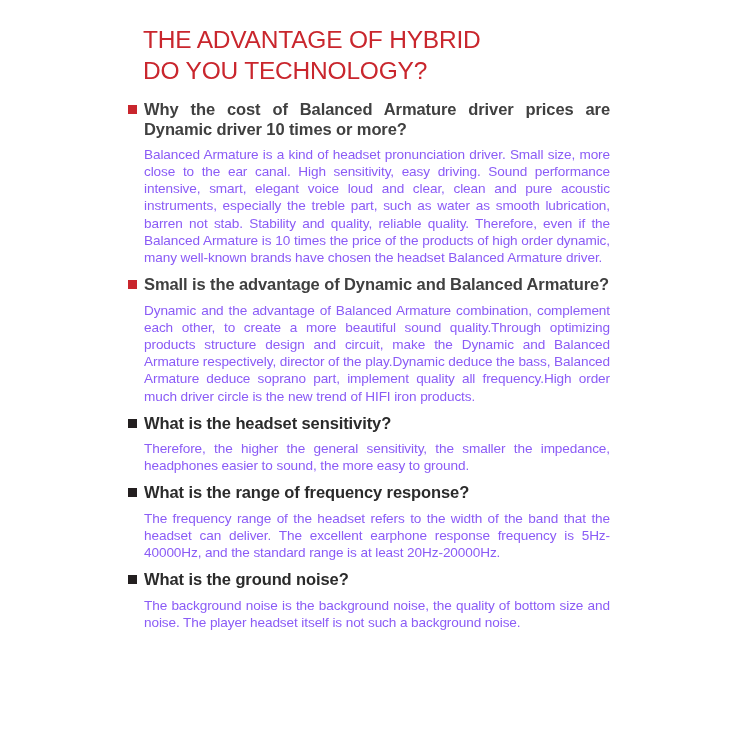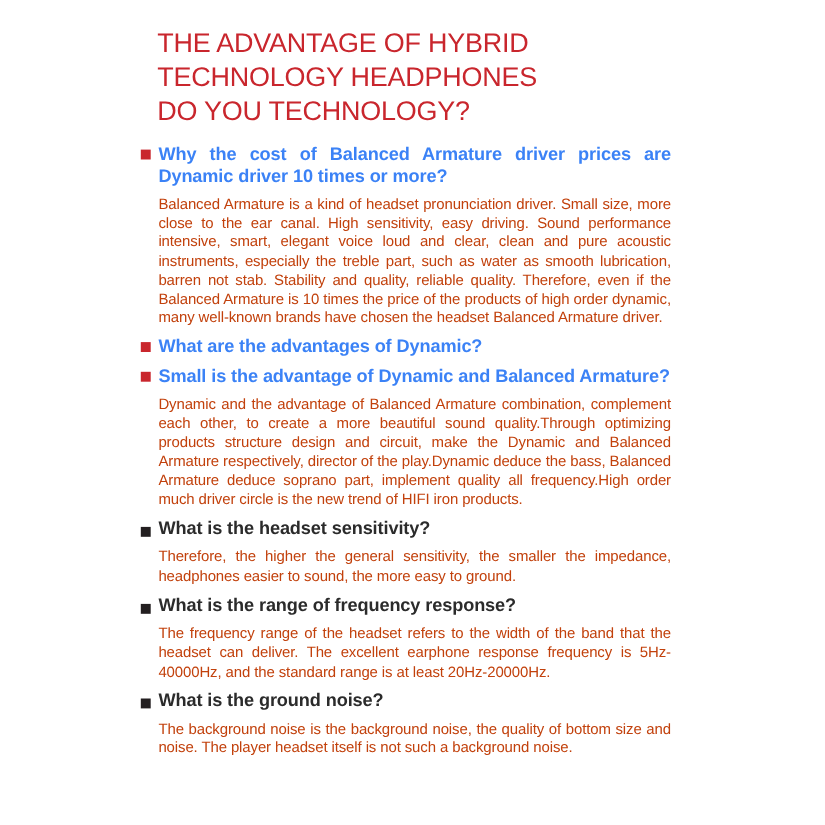--- a/index.html
+++ b/index.html
@@ -35,69 +35,64 @@
   .section { margin-bottom: 2px; }
   .section-heading {
     display: flex;
     align-items: flex-start;
     margin: 7px 0 7px 0;
     font-size: 16.5px;
     line-height: 1.17;
     font-weight: 700;
     letter-spacing: -0.1px;
   }
-  .section.red .section-heading { color: #3b82f6; }
-  .section.dark .section-heading { color: #2b2b2b; align-items: center; }
+  .section.red .section-heading { color: #404040; }
+  .section.dark .section-heading { color: #2b2b2b; }
   .bullet {
     flex: 0 0 auto;
     width: 9px;
     height: 9px;
     margin: 5px 7px 0 0;
   }
   .section.red .bullet { background: #c9262d; }
   .section.dark .bullet { background: #231f20; }
   .heading-text {
     flex: 1 1 auto;
     text-align: justify;
   }
   .section-body {
     margin: 0 0 9px 16px;
-    color: #c2410c;
+    color: #8b5cf6;
     font-size: 13.6px;
     line-height: 17.2px;
     text-align: justify;
     text-justify: inter-word;
     letter-spacing: -0.1px;
   }
 </style>
 </head>
 <body>
 
 <div class="page">
   <div class="content">
 
     <h1 class="page-title">
       <span class="title-line">THE ADVANTAGE OF HYBRID</span>
-      <span class="title-line">TECHNOLOGY HEADPHONES</span>
       <span class="title-line">DO YOU TECHNOLOGY?</span>
     </h1>
 
     <div class="section red">
       <div class="section-heading">
         <span class="bullet"></span>
         <span class="heading-text">Why the cost of Balanced Armature driver prices are Dynamic driver 10 times or more?</span>
       </div>
       <p class="section-body">Balanced Armature is a kind of headset pronunciation driver. Small size, more close to the ear canal. High sensitivity, easy driving. Sound performance intensive, smart, elegant voice loud and clear, clean and pure acoustic instruments, especially the treble part, such as water as smooth lubrication, barren not stab. Stability and quality, reliable quality. Therefore, even if the Balanced Armature is 10 times the price of the products of high order dynamic, many well-known brands have chosen the headset Balanced Armature driver.</p>
     </div>
 
     <div class="section red">
-      <div class="section-heading">
-        <span class="bullet"></span>
-        <span class="heading-text">What are the advantages of Dynamic?</span>
-      </div>
     </div>
 
     <div class="section red">
       <div class="section-heading">
         <span class="bullet"></span>
         <span class="heading-text">Small is the advantage of Dynamic and Balanced Armature?</span>
       </div>
       <p class="section-body">Dynamic and the advantage of Balanced Armature combination, complement each other, to create a more beautiful sound quality.Through optimizing products structure design and circuit, make the Dynamic and Balanced Armature respectively, director of the play.Dynamic deduce the bass, Balanced Armature deduce soprano part, implement quality all frequency.High order much driver circle is the new trend of HIFI iron products.</p>
     </div>
 

